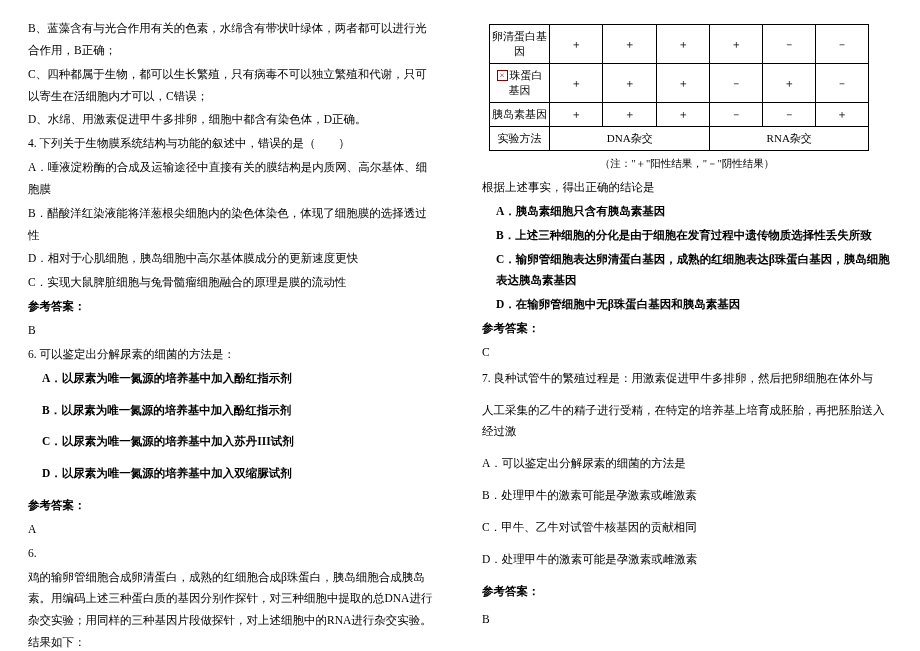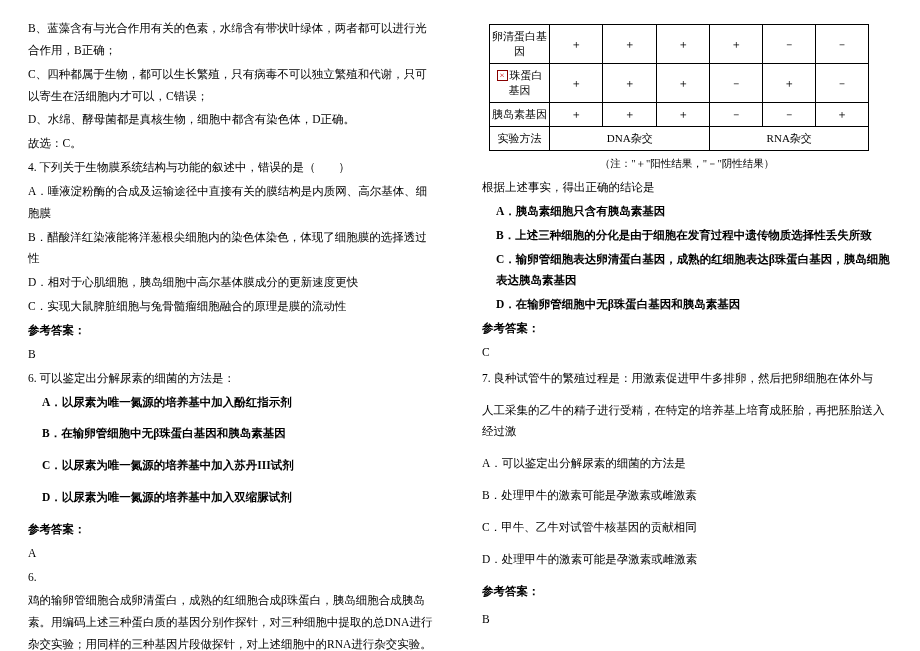--- a/index.html
+++ b/index.html
@@ -56,33 +56,32 @@
   .note { font-size: 10.5px; text-align: center; margin: 4px 0 6px 0;}
 </style>
 </head>
 <body>
 
 <div class="page">
 
   <div class="col">
     <div class="line">B、蓝藻含有与光合作用有关的色素，水绵含有带状叶绿体，两者都可以进行光合作用，B正确；</div>
     <div class="line">C、四种都属于生物，都可以生长繁殖，只有病毒不可以独立繁殖和代谢，只可以寄生在活细胞内才可以，C错误；</div>
-    <div class="line">D、水绵、酵母菌都是真核生物，细胞中都含有染色体，D正确。</div>
-    <div class="line">故选：C。</div>
+    <div class="line">D、水绵、用激素促进甲牛多排卵，细胞中都含有染色体，D正确。</div>
     <div class="line">4. 下列关于生物膜系统结构与功能的叙述中，错误的是（　　）</div>
     <div class="line">A．唾液淀粉酶的合成及运输途径中直接有关的膜结构是内质网、高尔基体、细胞膜</div>
     <div class="line">B．醋酸洋红染液能将洋葱根尖细胞内的染色体染色，体现了细胞膜的选择透过性</div>
     <div class="line">D．相对于心肌细胞，胰岛细胞中高尔基体膜成分的更新速度更快</div>
     <div class="line">C．实现大鼠脾脏细胞与兔骨髓瘤细胞融合的原理是膜的流动性</div>
     <div class="line bold">参考答案：</div>
     <div class="line">B</div>
     <div class="line">6. 可以鉴定出分解尿素的细菌的方法是：</div>
     <div class="spaced">
       <div class="line indent">A．以尿素为唯一氮源的培养基中加入酚红指示剂</div>
-      <div class="line indent">B．在输卵管细胞中无β珠蛋白基因和胰岛素基因</div>
+      <div class="line indent">B．以尿素为唯一氮源的培养基中加入酚红指示剂</div>
       <div class="line indent">C．以尿素为唯一氮源的培养基中加入苏丹III试剂</div>
       <div class="line indent">D．以尿素为唯一氮源的培养基中加入双缩脲试剂</div>
     </div>
     <div class="line bold">参考答案：</div>
     <div class="line">A</div>
     <div class="line">6.</div>
     <div class="line">鸡的输卵管细胞合成卵清蛋白，成熟的红细胞合成β珠蛋白，胰岛细胞合成胰岛素。用编码上述三种蛋白质的基因分别作探针，对三种细胞中提取的总DNA进行杂交实验；用同样的三种基因片段做探针，对上述细胞中的RNA进行杂交实验。结果如下：</div>
 
   </div>
 

